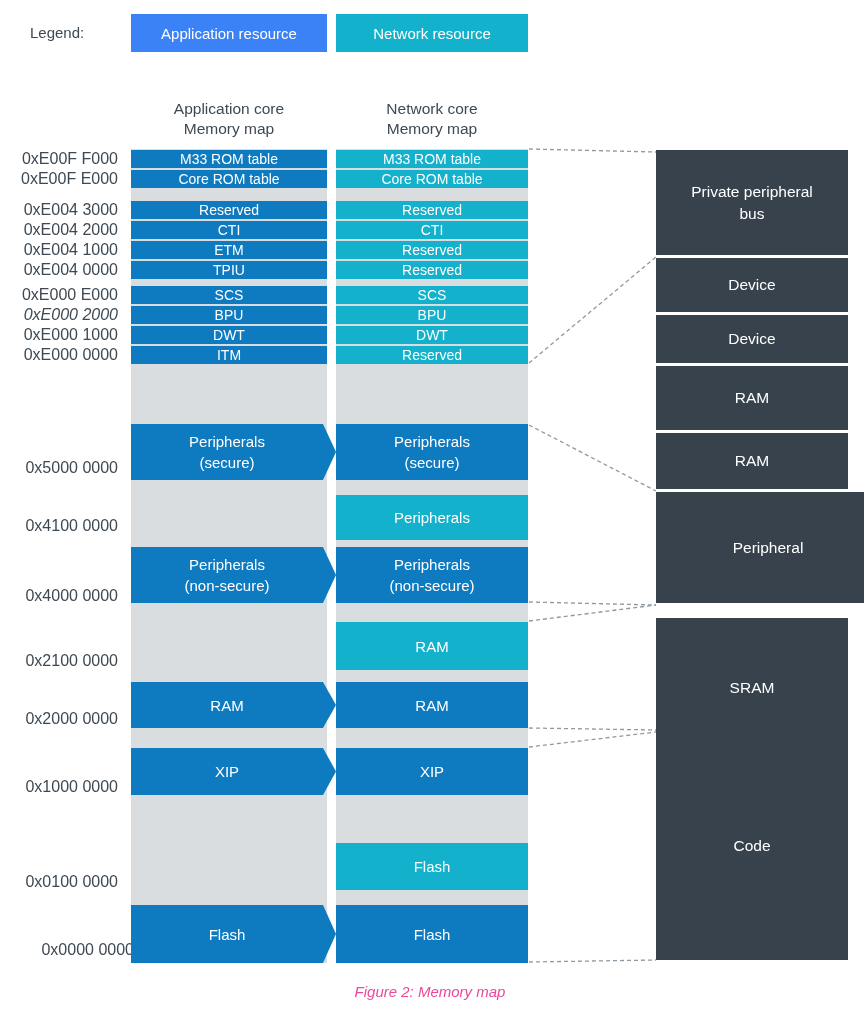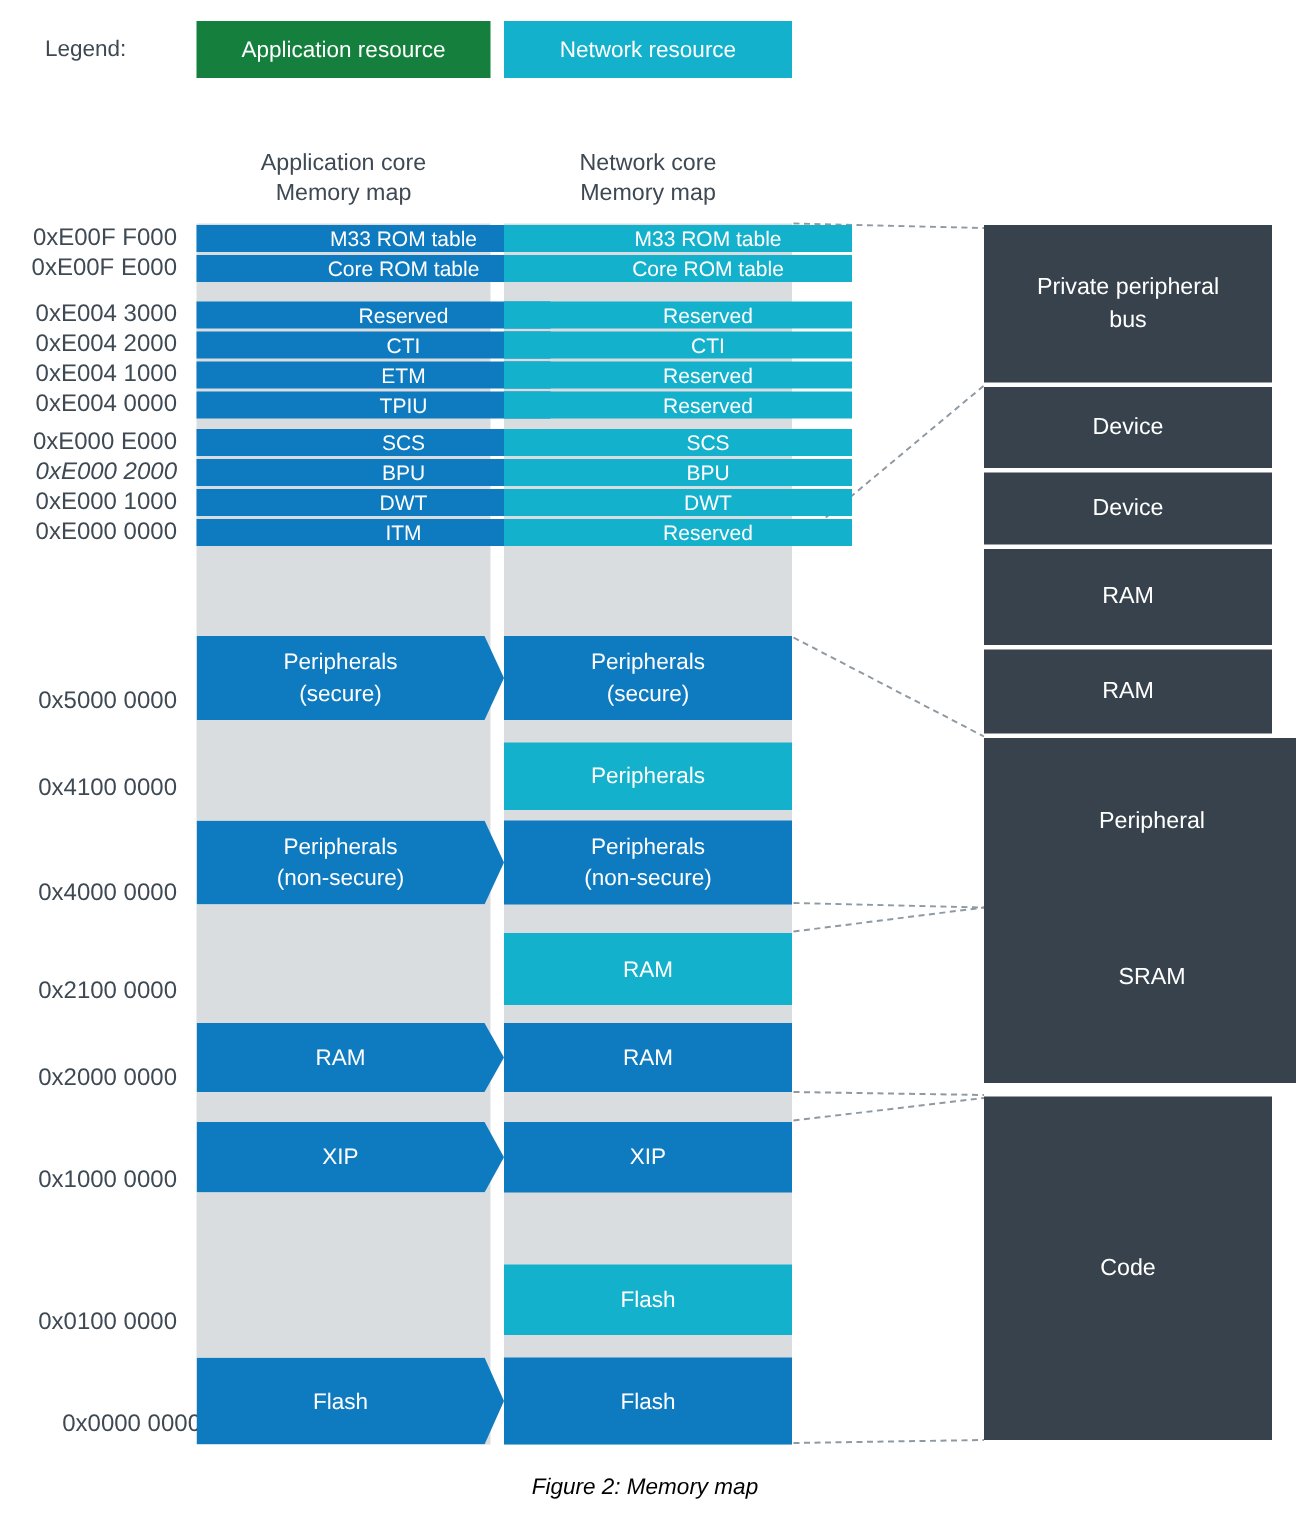--- a/index.html
+++ b/index.html
@@ -4,56 +4,56 @@
 <style>
   html,body{margin:0;padding:0;background:#ffffff;}
   #stage{
     position:relative;width:868px;height:1019px;background:#ffffff;overflow:hidden;
     font-family:"Liberation Sans", sans-serif;color:#3E4953;
   }
   
   .legend-label{position:absolute;left:30px;top:24px;font-size:15px;}
   .swatch{position:absolute;top:14px;height:38px;display:flex;align-items:center;justify-content:center;
           color:#fff;font-size:15px;}
-  .swatch.blue{left:131px;width:196px;background:#15803d;}
+  .swatch.blue{left:131px;width:196px;background:#3b82f6;}
   .swatch.cyan{left:336px;width:192px;background:#13B1CB;}
   
   .col-header{position:absolute;top:99px;width:220px;text-align:center;font-size:15.5px;
               line-height:20px;white-space:pre-line;}
   .col-header.app{left:119px;}
   .col-header.net{left:322px;}
   .col-header.arm{left:642px;top:110px;}
   
   .strip{position:absolute;top:149px;height:814px;background:#D9DDE0;}
   .strip.app{left:131px;width:196px;}
   .strip.net{left:336px;width:192px;}
   
   .addr{position:absolute;left:0;width:118px;height:18px;text-align:right;
         font-size:16px;line-height:18px;color:#3E4953;}
   
   .sb{position:absolute;height:18px;display:flex;align-items:center;justify-content:center;
-      color:#fff;font-size:14px;line-height:18px;padding-left:40px;}
+      color:#fff;font-size:14px;line-height:18px;}
   .sb.app{left:131px;width:196px;background:#0E7AC0;}
   .sb.net{left:336px;width:192px;background:#13B1CB;}
   .big{position:absolute;display:flex;align-items:center;justify-content:center;
        color:#fff;font-size:15px;line-height:21px;text-align:center;white-space:pre-line;}
   .big.appArrow{left:131px;width:205px;background:#0E7AC0;padding-right:13px;box-sizing:border-box;
        clip-path:polygon(0 0, calc(100% - 13px) 0, 100% 50%, calc(100% - 13px) 100%, 0 100%);}
   .big.netBlue{left:336px;width:192px;background:#0E7AC0;}
   .big.netCyan{left:336px;width:192px;background:#13B1CB;}
   
   .armblk{position:absolute;left:656px;width:192px;background:#37424C;display:flex;align-items:center;
           justify-content:center;color:#fff;font-size:15.5px;line-height:22px;text-align:center;
           white-space:pre-line;}
   
   #connector-svg{position:absolute;left:0;top:0;width:868px;height:1019px;pointer-events:none;}
   #connector-svg line{stroke:#8F99A1;stroke-width:1.3;stroke-dasharray:4 3;fill:none;}
   
   .caption{position:absolute;left:280px;top:983px;width:300px;text-align:center;
-           font-size:15px;font-style:italic;color:#000000;}
+           font-size:15px;font-style:italic;color:#ec4899;}
 </style>
 </head>
 <body>
 
 <div id="stage">
 
   <div class="legend-label">Legend:</div>
   <div class="swatch blue">Application resource</div>
   <div class="swatch cyan">Network resource</div>
 
@@ -136,18 +136,18 @@
       <div class="big netBlue" style="top: 905px; height: 58px;">Flash</div>
     </div>
   <div id="arm-layer">
       <div class="armblk" style="top: 150px; height: 105px;">Private peripheral
 bus</div>
       <div class="armblk" style="top: 258px; height: 54px;">Device</div>
       <div class="armblk" style="top: 315px; height: 48px;">Device</div>
       <div class="armblk" style="top: 366px; height: 64px;">RAM</div>
       <div class="armblk" style="top: 433px; height: 56px;">RAM</div>
       <div class="armblk" style="top: 492px; height: 111px; padding-left: 16px;">Peripheral</div>
-      <div class="armblk" style="top: 582px; height: 140px; padding-left: 16px;">SRAM</div>
+      <div class="armblk" style="top: 618px; height: 140px;">SRAM</div>
       <div class="armblk" style="top: 731px; height: 229px;">Code</div>
     </div>
 
   <div class="caption">Figure 2: Memory map</div>
 </div>
 
 </body></html>

